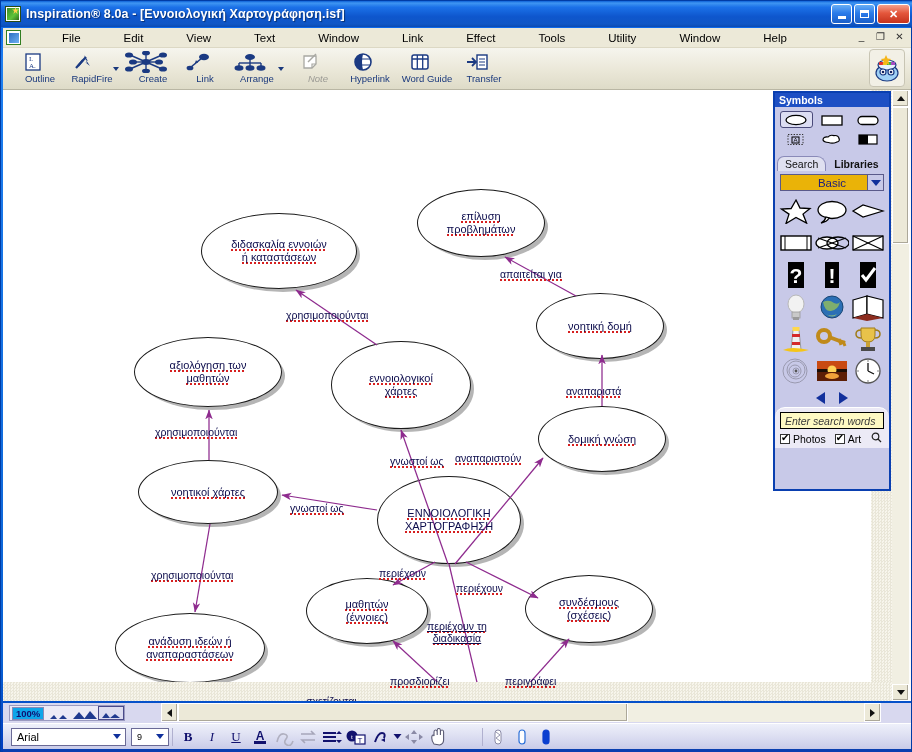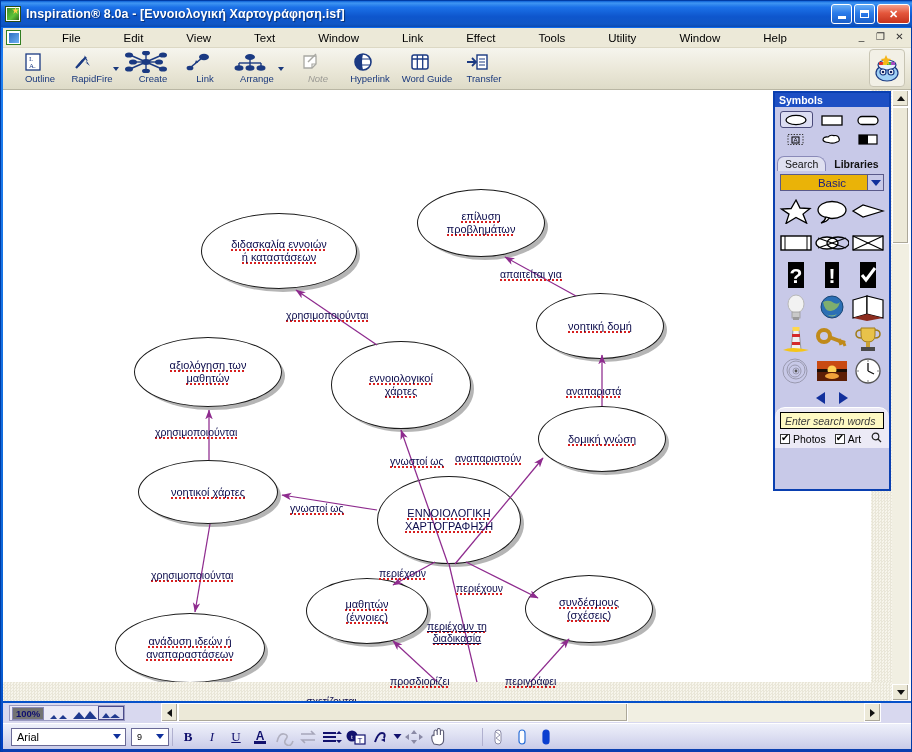--- a/index.html
+++ b/index.html
@@ -171,21 +171,21 @@
   .ar-lf{ border-top:4px solid transparent;border-bottom:4px solid transparent;border-right:5px solid #111;}
   .ar-rt{ border-top:4px solid transparent;border-bottom:4px solid transparent;border-left:5px solid #111;}
 
   
   .zoomstrip{
     position:absolute; left:2px; top:702px; width:908px; height:20px;
     background:#d8d8ef; display:flex; align-items:center;
   }
   .zoomgrp{ display:flex; align-items:center; border:1px solid #9a9ac0; background:#eceaf6;
      height:16px; margin-left:6px; }
-  .zoompct{ font-size:9.5px; font-weight:bold; color:#101070; background:#737373; border:1px solid #8a8ab6;
+  .zoompct{ font-size:9.5px; font-weight:bold; color:#101070; background:#0ea5e9; border:1px solid #8a8ab6;
      padding:0 3px; margin:0 2px; line-height:11px;}
   .zbtn{ width:26px;height:14px; display:flex;align-items:flex-end;justify-content:center; }
   .zbtn.sel{ border:1px solid #4a4a8a; background:#dcdcf0;}
   .hsb{ position:absolute; left:160px; top:702px; width:720px; height:19px; background:#f1efe2;}
   .hthumb{ position:absolute; top:0; height:19px; background:#ece9d8; border:1px solid #fff;
      box-shadow: inset -1px -1px 0 #aca899;}
 
   
   .formatbar{
     position:absolute; left:2px; top:722px; width:908px; height:26px;

